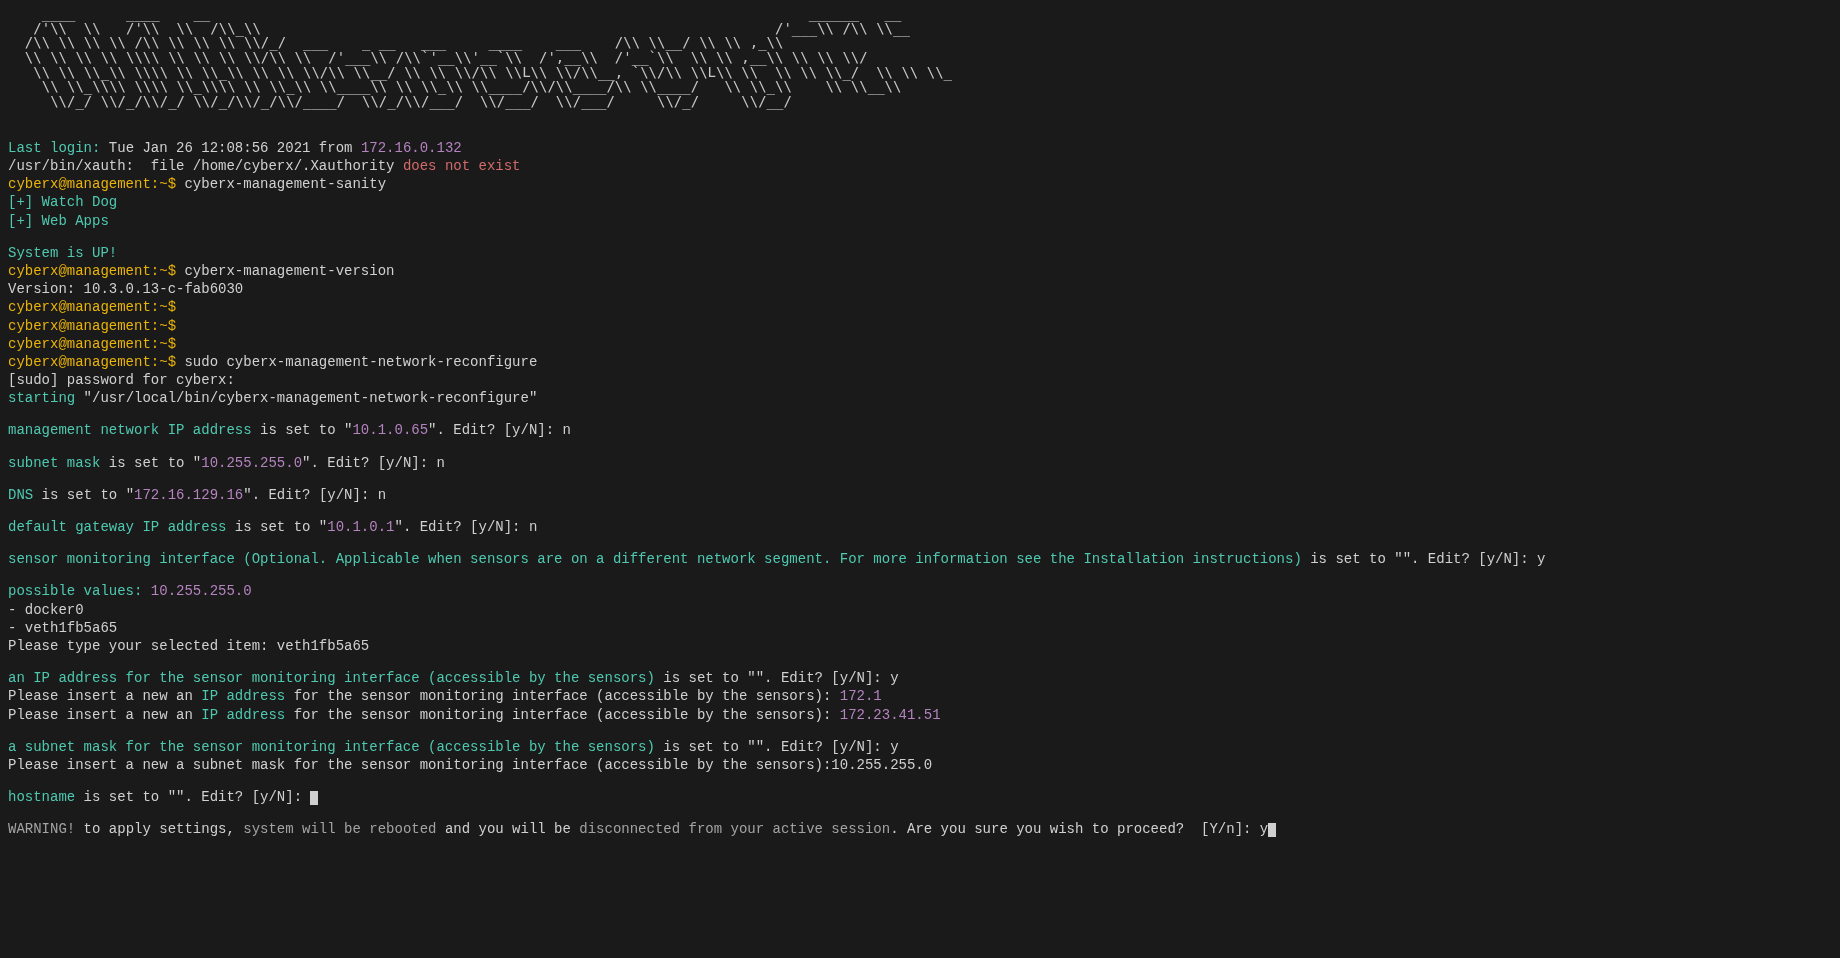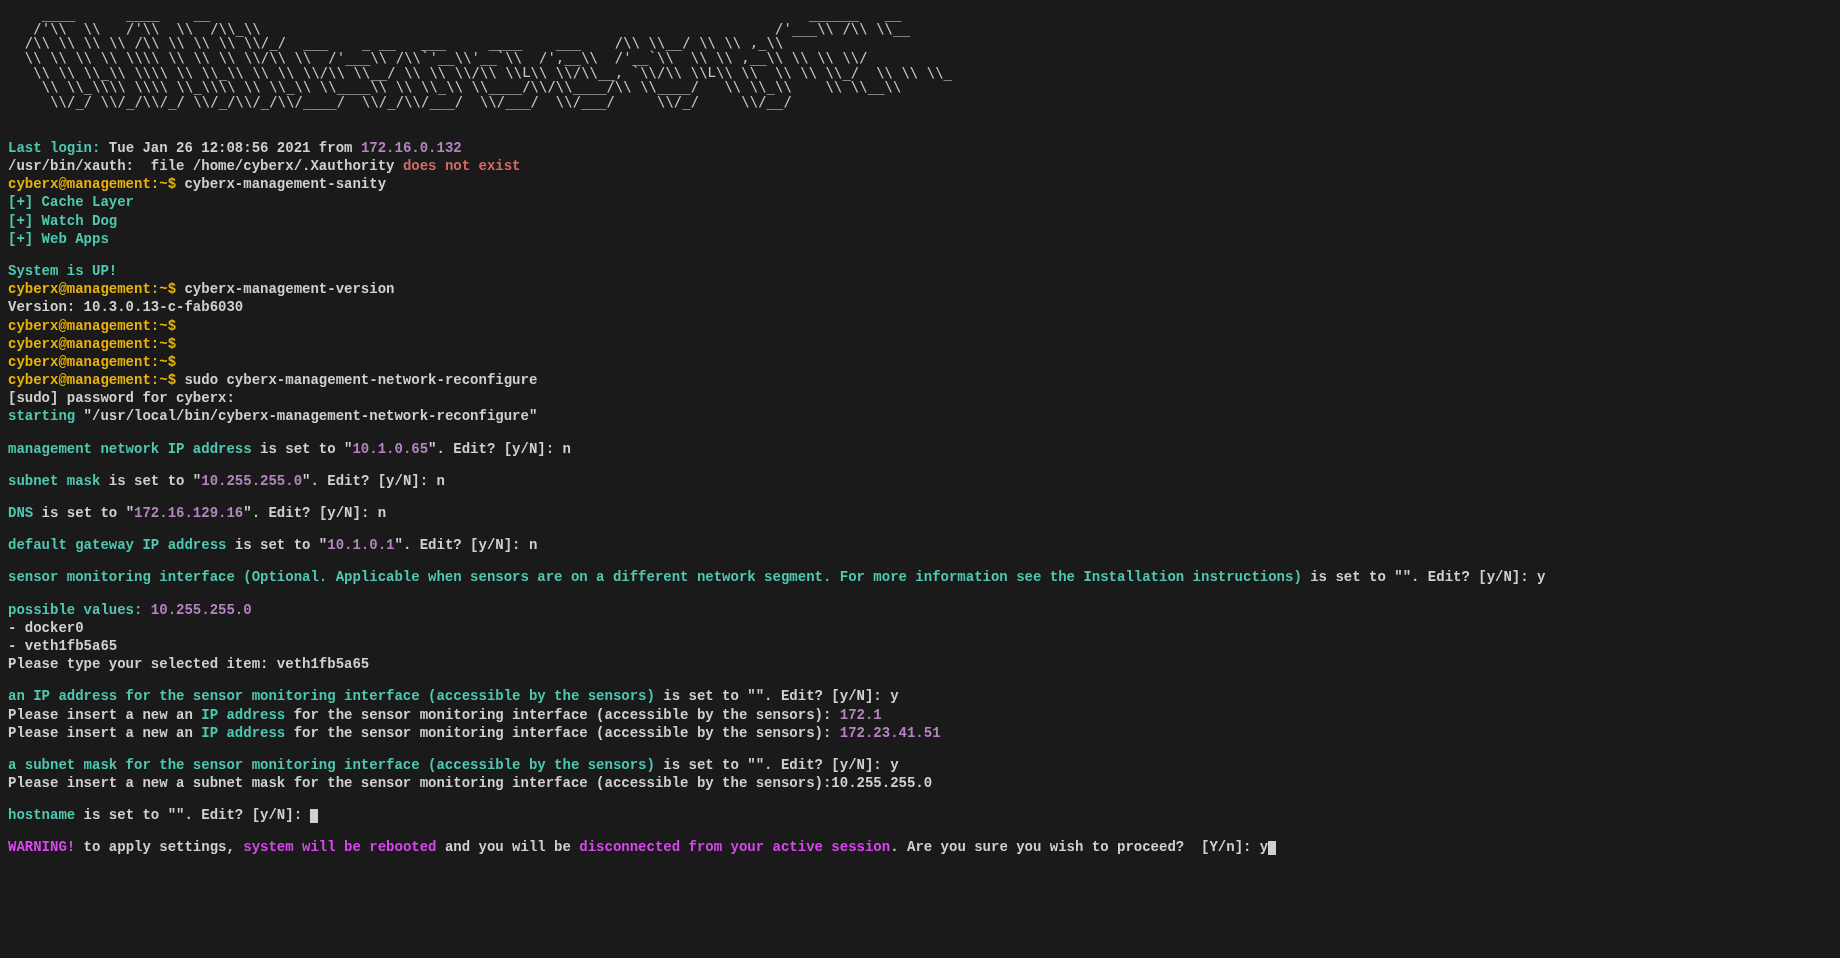--- a/index.html
+++ b/index.html
@@ -15,27 +15,27 @@
     overflow: hidden;
   }
   .ascii-logo {
     color: #c8c8c8;
     white-space: pre;
     font-size: 14px;
     line-height: 1.05;
     margin-bottom: 30px;
     letter-spacing: 0;
   }
-  .line { white-space: pre; font-weight: bold; }
+  .line { white-space: pre; }
   .cyan { color: #4ec9b0; }
   .teal { color: #4ec9b0; }
   .green { color: #eab308; }
   .purple { color: #b583c0; }
   .red { color: #d46a6a; }
-  .salmon { color: #d946ef; }
+  .salmon { color: #a3a3a3; }
   .cursor {
     display: inline-block;
     width: 8px;
     height: 14px;
     background: #d0d0d0;
     vertical-align: text-bottom;
   }
   .blank { height: 14px; }
 </style>
 </head>
@@ -49,21 +49,20 @@
     \\ \\_\\\\ \\\\ \\_\\\\ \\ \\_\\ \\____\\ \\ \\_\\ \\____/\\/\\____/\\ \\____/   \\ \\_\\    \\ \\__\\
      \\/_/ \\/_/\\/_/ \\/_/\\/_/\\/____/  \\/_/\\/___/  \\/___/  \\/___/     \\/_/     \\/__/</pre>
 
 <div class="line"><span class="cyan">Last login:</span><span> Tue Jan 26 12:08:56 2021 from </span><span class="purple">172.16.0.132</span></div>
 
 <div class="line"><span>/usr/bin/xauth:  file /home/cyberx/.Xauthority </span><span class="red">does not exist</span></div>
 
 <div class="line"><span class="green">cyberx@management:~$</span><span> cyberx-management-sanity</span></div>
 
 <div>
-  <div class="line"><span class="teal">[+] </span><span class="teal">Cache Layer</span></div>
   <div class="line"><span class="teal">[+] </span><span class="teal">Watch Dog</span></div>
   <div class="line"><span class="teal">[+] </span><span class="teal">Web Apps</span></div>
 </div>
 
 <div class="blank"></div>
 
 <div class="line teal">System is UP!</div>
 
 <div class="line"><span class="green">cyberx@management:~$</span><span> cyberx-management-version</span></div>
 

